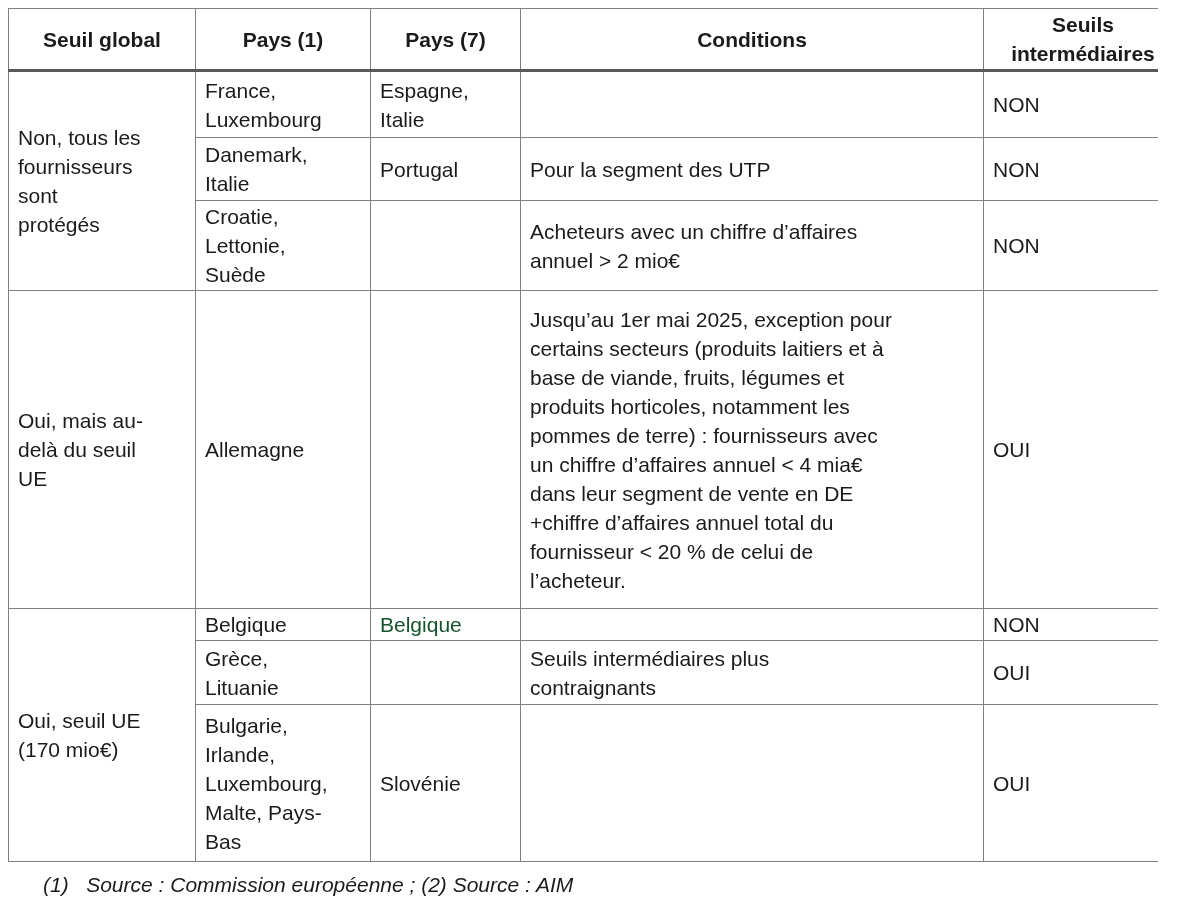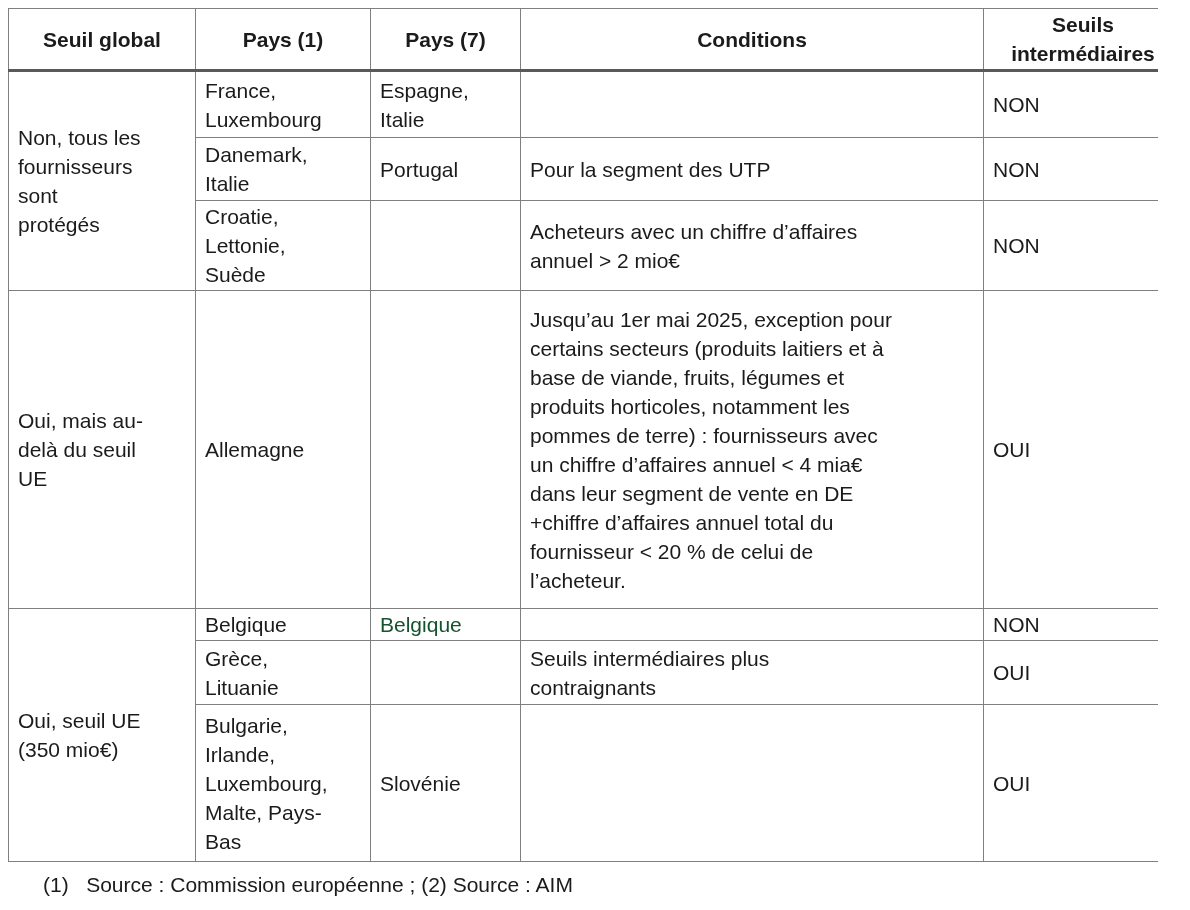--- a/index.html
+++ b/index.html
@@ -50,20 +50,21 @@
     font-weight: bold;
     margin-top: 41px;
   }
   td.center {
     text-align: center;
   }
   td.hl {
     font-weight: bold;
   }
   .footnote {
+    font-style: italic;
     font-size: 21px;
     line-height: 27px;
     margin: 9px 0 0 35px;
   }
 </style>
 </head>
 <body>
 
 <div class="page">
 
@@ -127,21 +128,21 @@
 pommes de terre) : fournisseurs avec
 un chiffre d’affaires annuel &lt; 4 mia€
 dans leur segment de vente en DE
 +chiffre d’affaires annuel total du
 fournisseur &lt; 20 % de celui de
 l’acheteur.</td>
         <td class="center">OUI</td>
       </tr>
       <tr class="row-5">
         <td class="group" rowspan="3">Oui, seuil UE
-(350 mio€)</td>
+(170 mio€)</td>
         <td>Belgique</td>
         <td class="hl" style="color: #14532d;">Belgique</td>
         <td></td>
         <td class="center">NON</td>
       </tr>
       <tr class="row-6">
         <td>Grèce,
 Lituanie</td>
         <td></td>
         <td>Seuils intermédiaires plus

